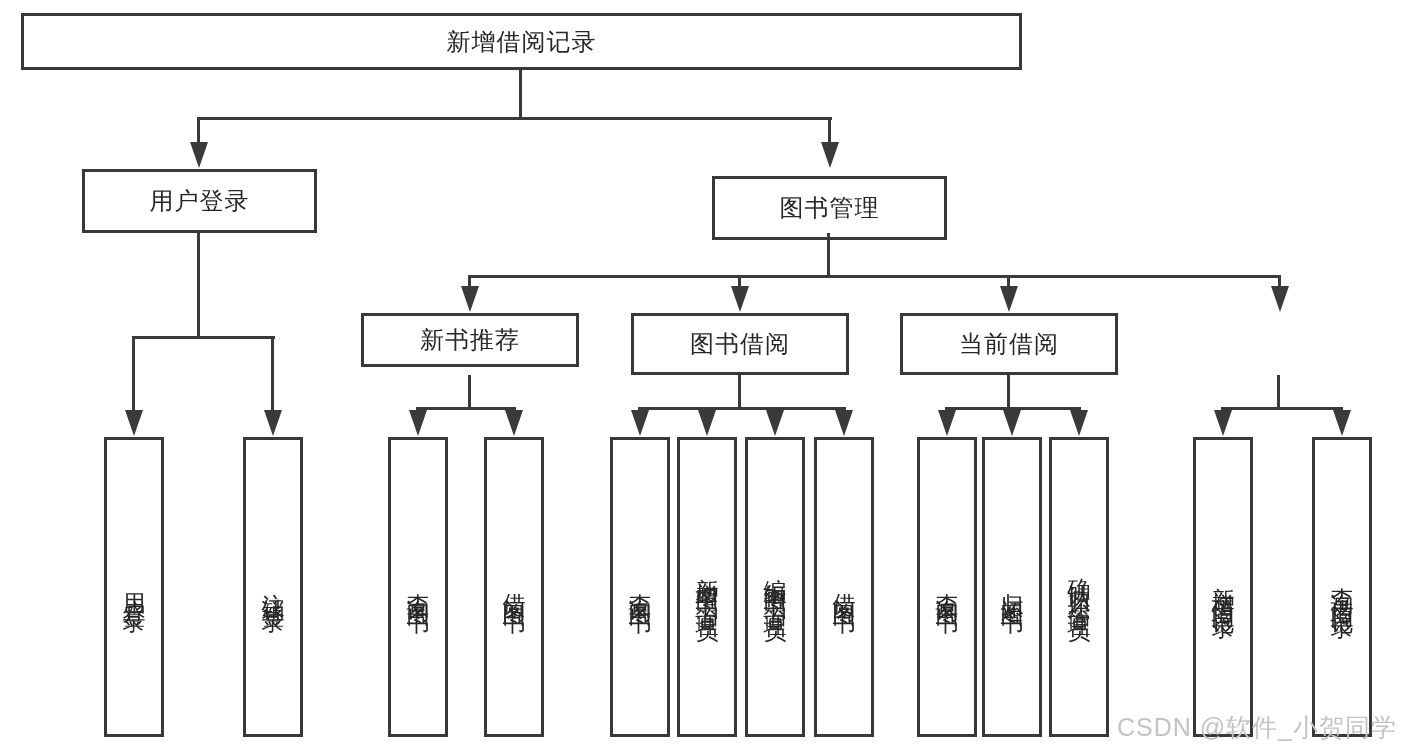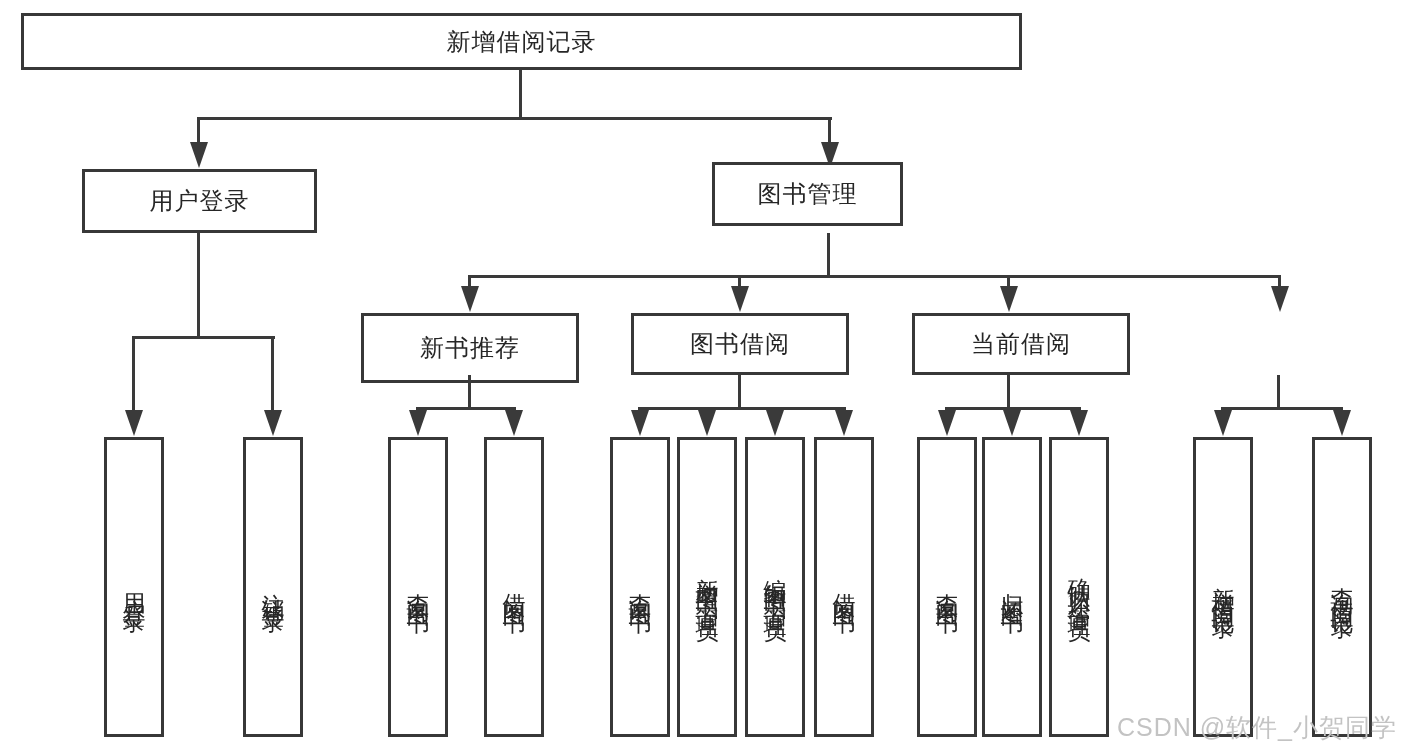--- a/index.html
+++ b/index.html
@@ -54,43 +54,43 @@
   <div class="node" style="left:21px; top:13px; width:1001px; height:57px;">新增借阅记录</div>
 
   <div class="line" style="left:519px; top:70px; width:3px; height:49px;"></div>
   <div class="line" style="left:197px; top:117px; width:635px; height:3px;"></div>
   <div class="line" style="left:197px; top:117px; width:3px; height:26px;"></div>
   <div class="arrow" style="left:190px; top:142px;"></div>
   <div class="line" style="left:828px; top:117px; width:3px; height:26px;"></div>
   <div class="arrow" style="left:821px; top:142px;"></div>
 
   <div class="node" style="left:82px; top:169px; width:235px; height:64px;">用户登录</div>
-  <div class="node" style="left:712px; top:162px; width:191px; height:64px;">图书管理</div>
+  <div class="node" style="left:712px; top:176px; width:235px; height:64px;">图书管理</div>
 
   <div class="line" style="left:197px; top:233px; width:3px; height:105px;"></div>
   <div class="line" style="left:132px; top:336px; width:143px; height:3px;"></div>
   <div class="line" style="left:132px; top:336px; width:3px; height:76px;"></div>
   <div class="arrow" style="left:125px; top:410px;"></div>
   <div class="line" style="left:271px; top:336px; width:3px; height:76px;"></div>
   <div class="arrow" style="left:264px; top:410px;"></div>
 
   <div class="line" style="left:827px; top:233px; width:3px; height:44px;"></div>
   <div class="line" style="left:468px; top:275px; width:813px; height:3px;"></div>
   <div class="line" style="left:468px; top:275px; width:3px; height:13px;"></div>
   <div class="arrow" style="left:461px; top:286px;"></div>
   <div class="line" style="left:738px; top:275px; width:3px; height:13px;"></div>
   <div class="arrow" style="left:731px; top:286px;"></div>
   <div class="line" style="left:1007px; top:275px; width:3px; height:13px;"></div>
   <div class="arrow" style="left:1000px; top:286px;"></div>
   <div class="line" style="left:1278px; top:275px; width:3px; height:13px;"></div>
   <div class="arrow" style="left:1271px; top:286px;"></div>
 
-  <div class="node" style="left:361px; top:313px; width:218px; height:70px;text-align:right;">新书推荐</div>
+  <div class="node" style="left:361px; top:313px; width:218px; height:54px;text-align:right;">新书推荐</div>
   <div class="node" style="left:631px; top:313px; width:218px; height:62px;">图书借阅</div>
-  <div class="node" style="left:900px; top:313px; width:218px; height:62px;margin-left:12px;">当前借阅</div>
+  <div class="node" style="left:900px; top:313px; width:218px; height:62px;">当前借阅</div>
 
   <div class="line" style="left:468px; top:375px; width:3px; height:34px;"></div>
   <div class="line" style="left:416px; top:407px; width:100px; height:3px;"></div>
   <div class="arrow" style="left:409px; top:410px;"></div>
   <div class="arrow" style="left:505px; top:410px;"></div>
 
   <div class="line" style="left:738px; top:375px; width:3px; height:34px;"></div>
   <div class="line" style="left:638px; top:407px; width:208px; height:3px;"></div>
   <div class="arrow" style="left:631px; top:410px;"></div>
   <div class="arrow" style="left:698px; top:410px;"></div>

